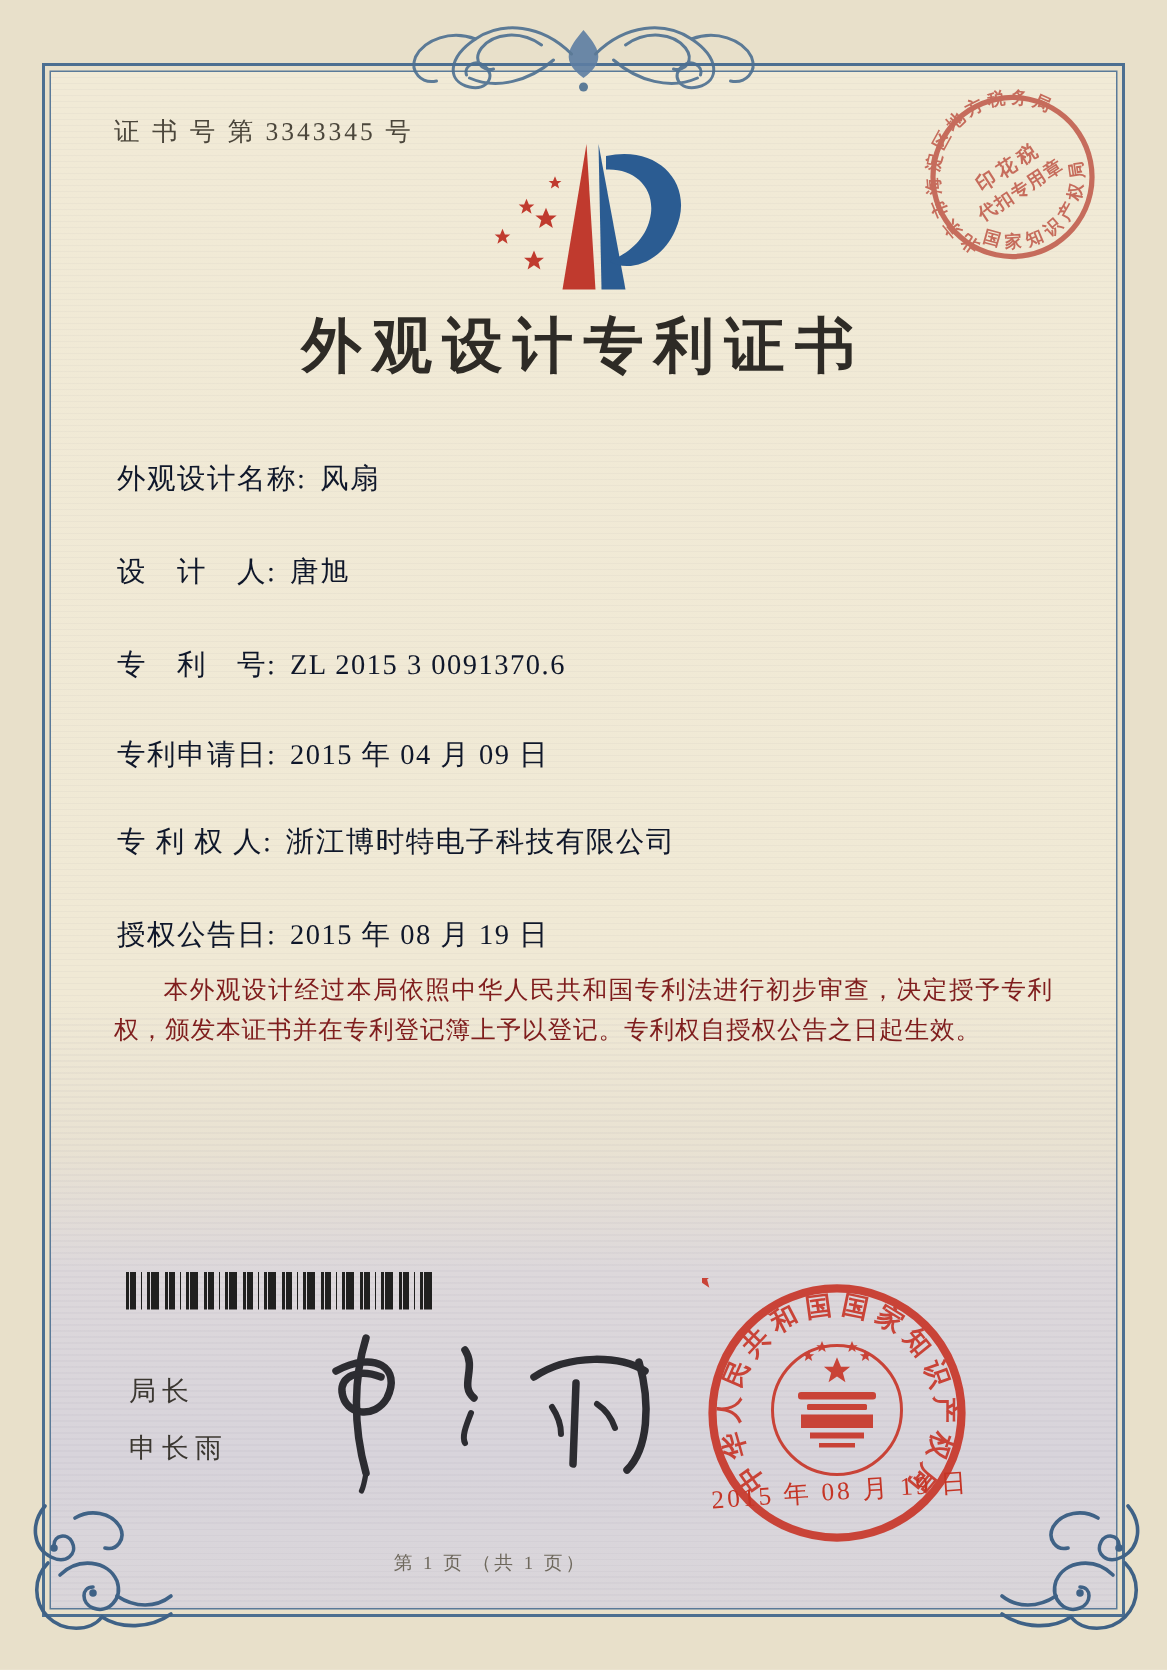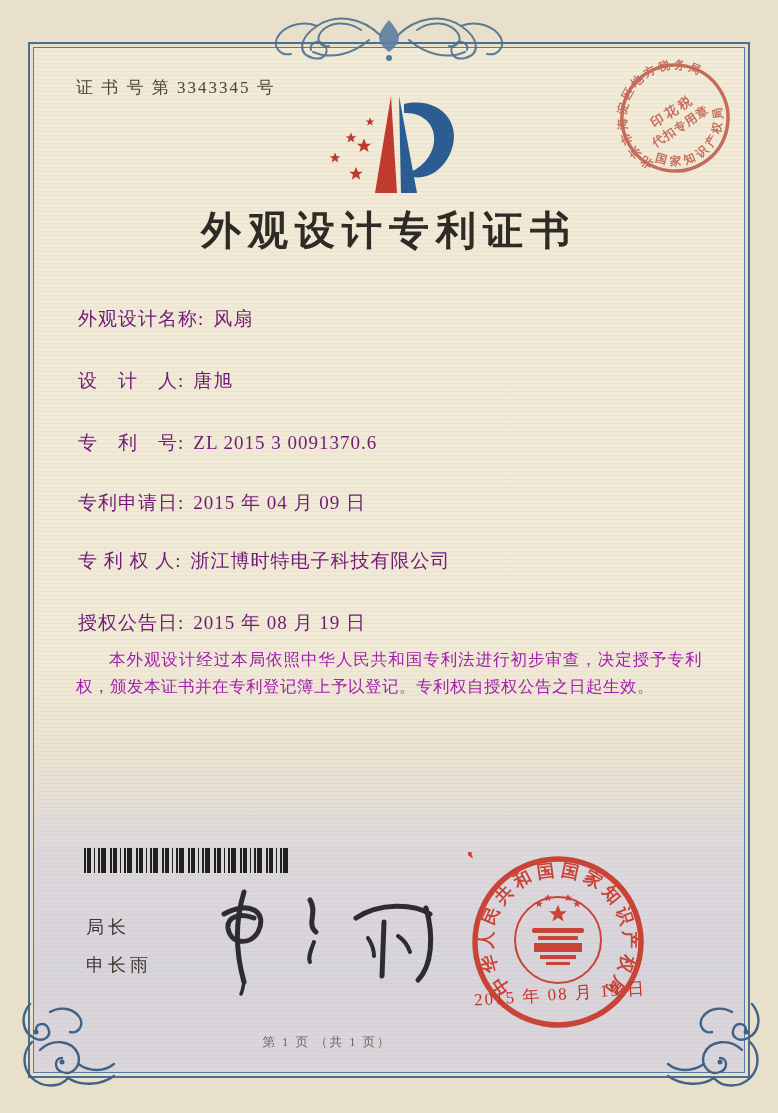--- a/index.html
+++ b/index.html
@@ -39,27 +39,27 @@
   }
   .logo{position:absolute;left:318px;top:88px;}
   .title{
     position:absolute;left:0;top:203px;width:778px;
     text-align:center;font-size:40px;font-weight:700;
     letter-spacing:7px;color:#2e2b26;
   }
   .fields{position:absolute;left:78px;top:0;width:620px;}
   .field-row{
     position:absolute;left:0;
-    font-size:19px;color:#701a75;letter-spacing:1px;white-space:nowrap;
+    font-size:19px;color:#0f172a;letter-spacing:1px;white-space:nowrap;
   }
   .field-row .val{margin-left:9px;}
   .r0{top:306px}.r1{top:368px}.r2{top:430px}.r3{top:490px}.r4{top:548px}.r5{top:610px}
   .body-text{
     position:absolute;left:76px;top:646px;width:626px;
-    font-size:16.5px;line-height:27px;color:#a21caf;
+    font-size:16.5px;line-height:27px;color:#7f1d1d;
     text-align:justify;letter-spacing:0.5px;
   }
   .body-text p{margin:0;text-indent:2em;}
   .barcode{
     position:absolute;left:84px;top:848px;width:206px;height:25px;
     background:repeating-linear-gradient(90deg,
       #20201f 0 2px, transparent 2px 3px,
       #20201f 3px 7px, transparent 7px 10px,
       #20201f 10px 11px, transparent 11px 14px,
       #20201f 14px 16px, transparent 16px 17px,

